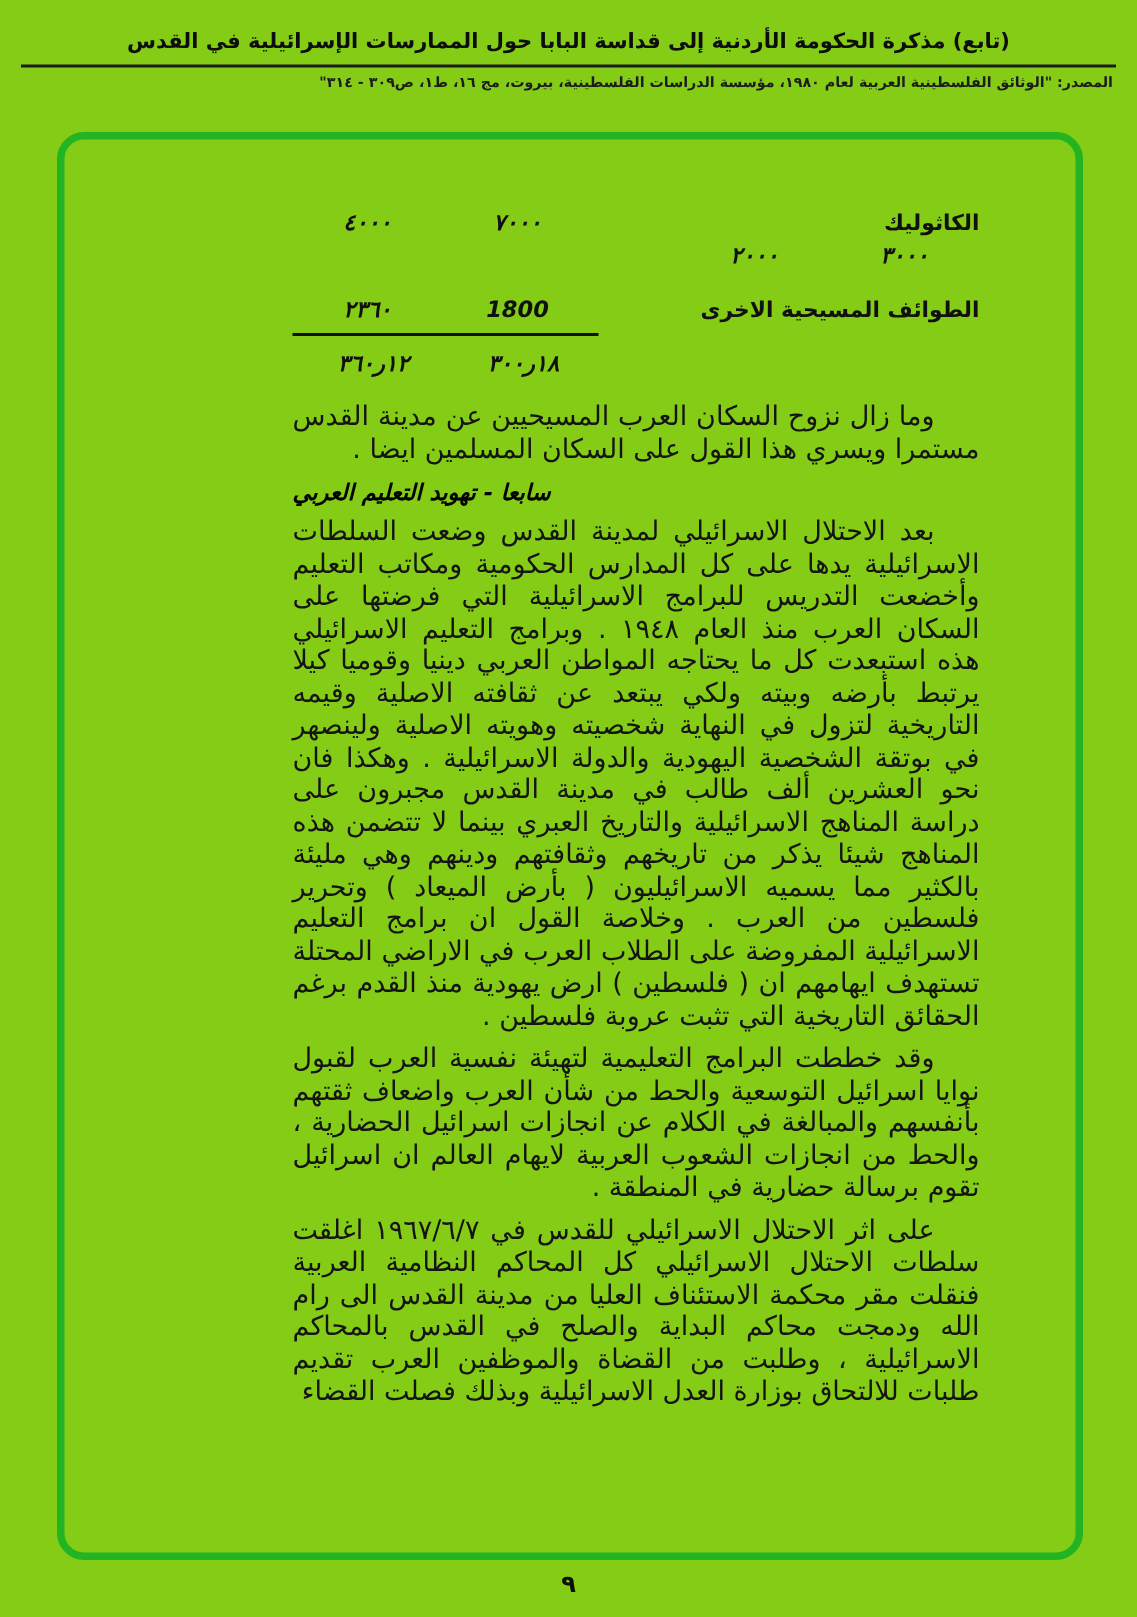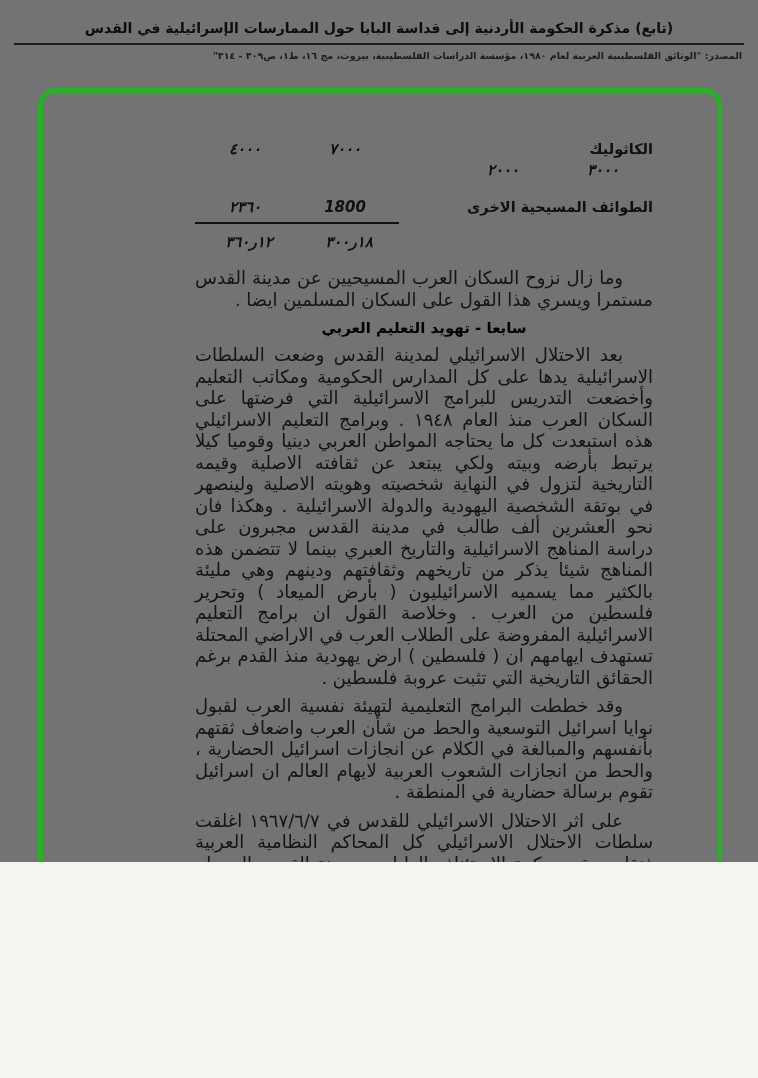--- a/index.html
+++ b/index.html
@@ -4,22 +4,22 @@
 <style>
   html, body { margin: 0; padding: 0; }
   body {
     width: 758px; height: 1078px;
     background: #f4f4f0;
     font-family: "DejaVu Sans", sans-serif;
     direction: rtl;
   }
   .page {
     position: relative;
-    width: 758px; height: 862px;
-    background: #737373;
+    width: 758px; height: 1078px;
+    background: #84cc16;
     overflow: hidden;
     color: #161616;
   }
 
   
   .doc-header { padding-top: 20px; }
   .doc-title {
     text-align: center;
     font-weight: bold;
     font-size: 14px;
@@ -85,21 +85,22 @@
     line-height: 21.5px;
     text-align: justify;
     text-indent: 30px;
     color: #141414;
   }
   .heading {
     margin: 9px 0 7px 0;
     font-size: 15px;
     font-weight: bold;
     color: #000;
-    text-align: center;
+    text-align: left;
+    font-style: italic;
   }
 
   
   .page-number {
     position: absolute;
     top: 1046px; left: 0; right: 0;
     text-align: center;
     font-weight: bold;
     font-size: 16px;
     color: #0d0d0d;

